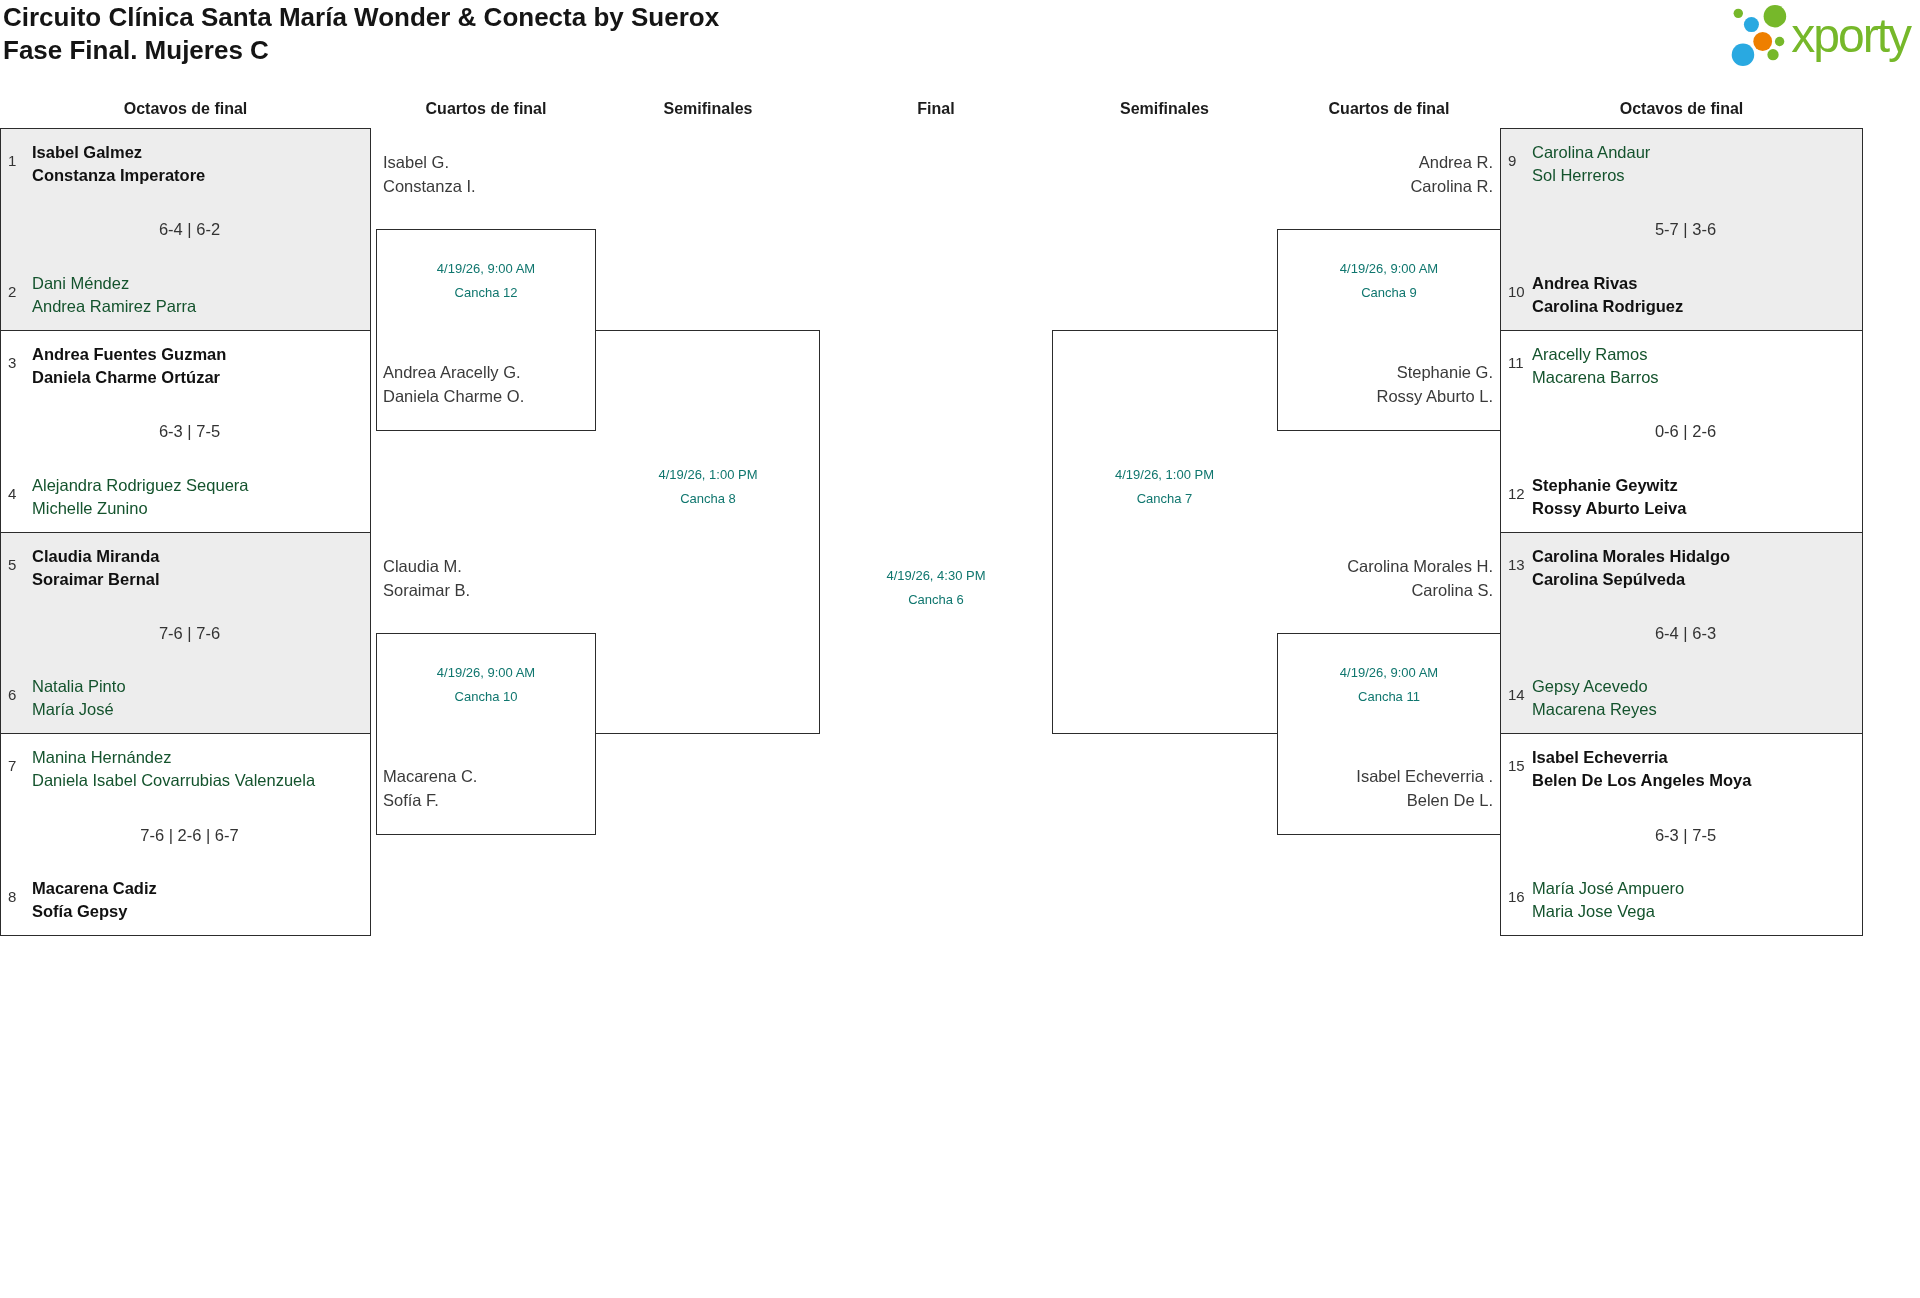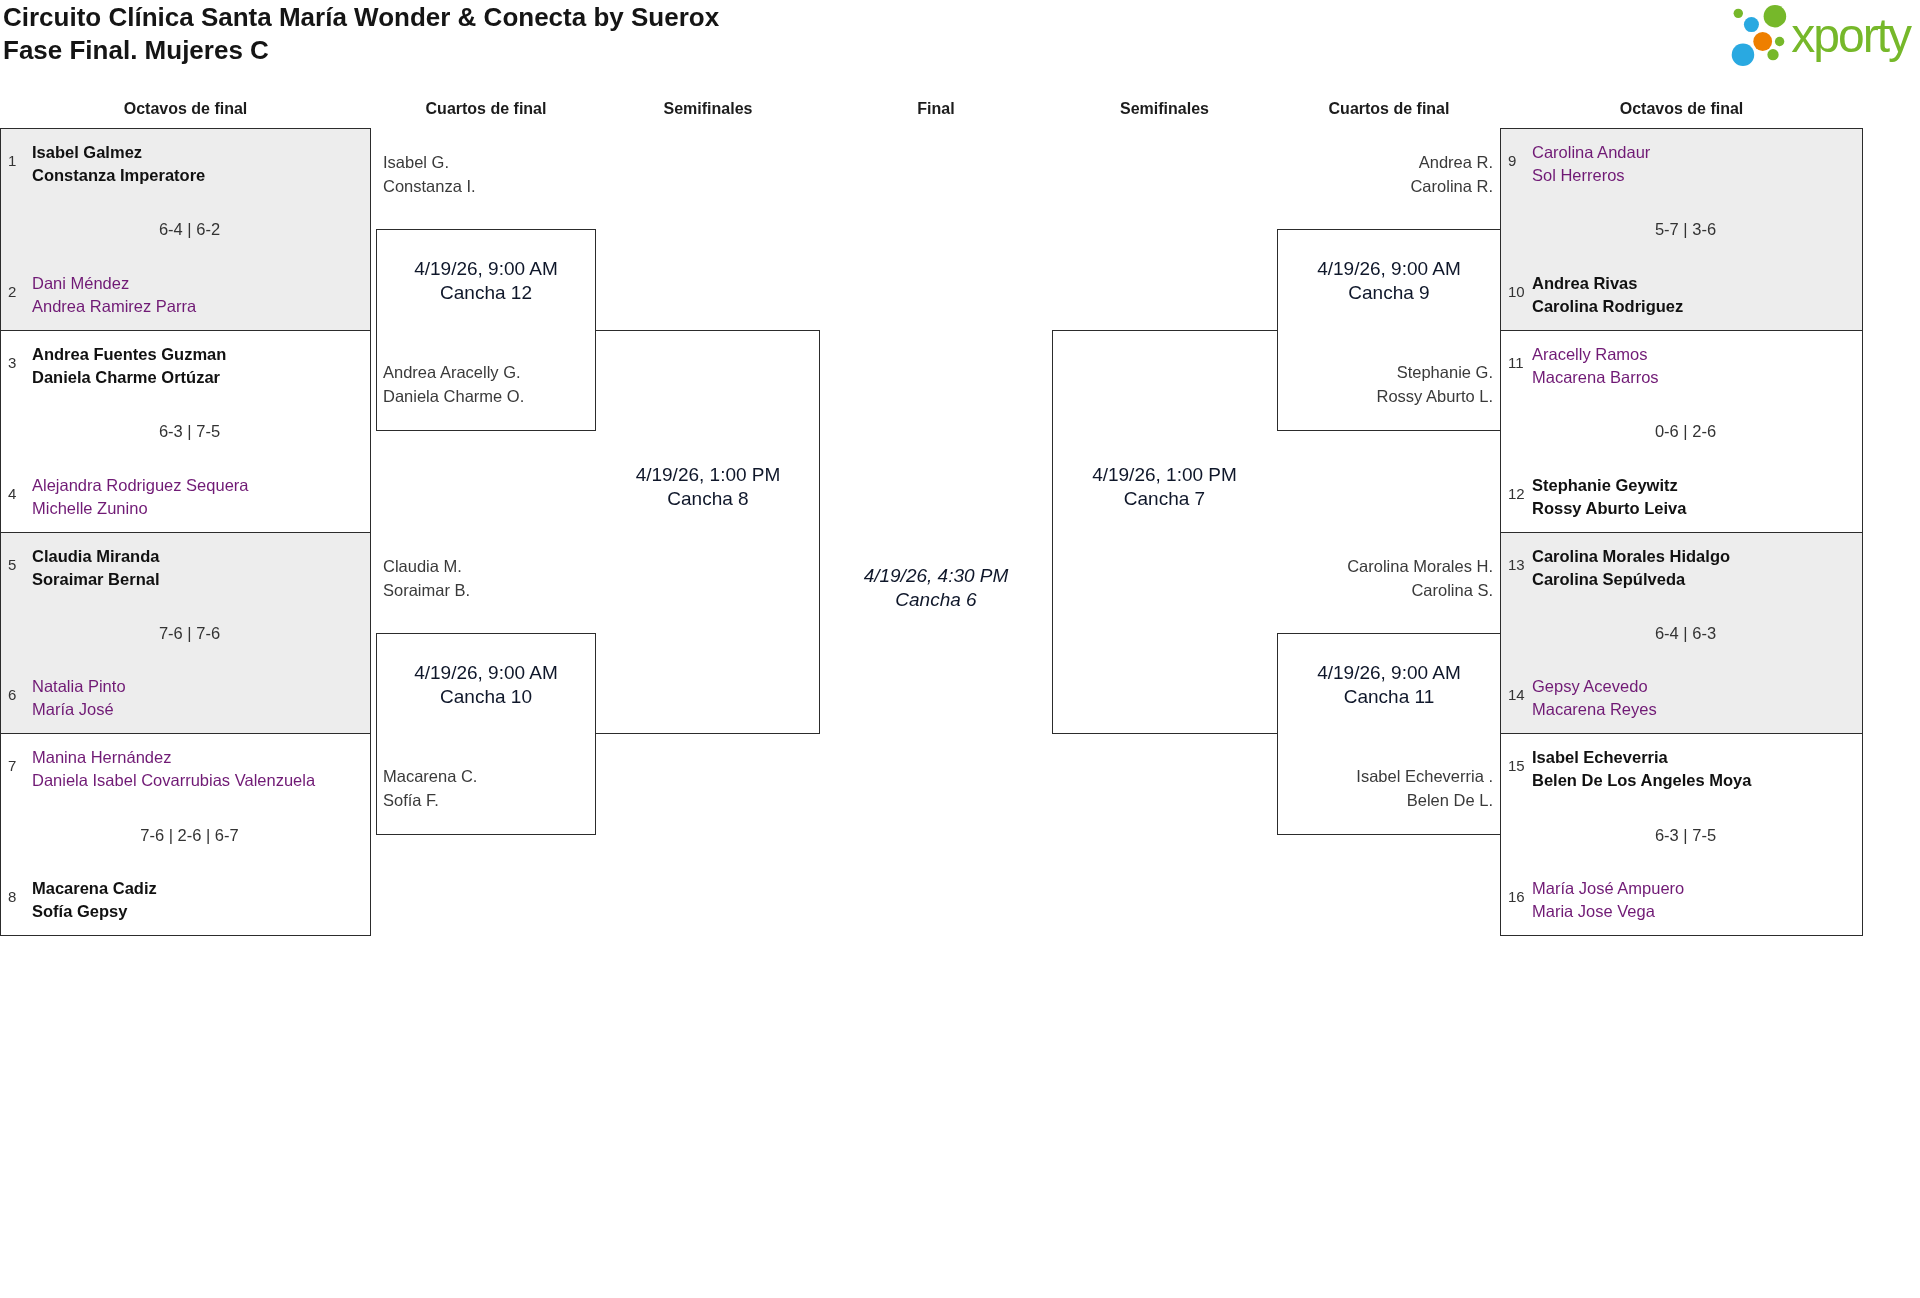--- a/index.html
+++ b/index.html
@@ -23,46 +23,46 @@
   .r16-col.left{left:0;width:371px;}
   .r16-col.right{left:1500px;width:363px;}
   .r16-cell{position:relative;flex:1;border-bottom:1.5px solid #2c2c2c;background:#fff;overflow:hidden;}
   .r16-cell:last-child{border-bottom:none;}
   .r16-cell.shaded{background:#ededed;}
 
   .teamrow{position:absolute;left:7px;right:4px;display:flex;}
   .teamrow.t-top{top:12px;}
   .teamrow.t-bot{bottom:12px;}
   .seed{width:24px;flex:none;font-size:15px;color:#333;padding-top:11px;}
-  .names{flex:1;font-size:16.5px;line-height:23px;color:#701a75;white-space:nowrap;}
+  .names{flex:1;font-size:16.5px;line-height:23px;color:#14532d;white-space:nowrap;}
   .names.bold{font-weight:700;color:#111;}
   .score{position:absolute;left:8px;right:0;top:50%;transform:translateY(-50%);
          text-align:center;font-size:16.5px;color:#333;}
 
   
   .qf-box{position:absolute;border:1.5px solid #2c2c2c;box-sizing:border-box;background:transparent;}
   .qfL{left:376px;width:220px;}
   .qfR{left:1277px;width:224px;}
   .q-top{top:229px;height:202px;}
   .q-bot{top:633px;height:202px;}
 
   
   .sf-box{position:absolute;top:330px;height:404px;box-sizing:border-box;}
   .sfL{left:596px;width:224px;border:1.5px solid #2c2c2c;border-left:none;}
   .sfR{left:1052px;width:225px;border:1.5px solid #2c2c2c;border-right:none;}
 
   
-  .sched{position:absolute;text-align:center;font-size:19px;line-height:24px;color:#0f172a;}
+  .sched{position:absolute;text-align:center;font-size:13px;line-height:24px;color:#0f766e;}
   .schedL{left:376px;width:220px;}
   .schedR{left:1277px;width:224px;}
   .s-top{top:257px;}
   .s-bot{top:661px;}
   .sched-sfL{left:596px;width:224px;top:463px;}
   .sched-sfR{left:1052px;width:225px;top:463px;}
-  .sched-final{left:820px;width:232px;top:564px;font-style:italic;}
+  .sched-final{left:820px;width:232px;top:564px;}
 
   .qf-team{position:absolute;font-size:16.5px;line-height:23.5px;color:#3a3a3a;white-space:nowrap;}
   .qt-left{left:383px;}
   .qt-right{right:427px;text-align:right;}
   .qt-r1{top:151px}.qt-r2{top:361px}.qt-r3{top:555px}.qt-r4{top:765px}
 </style>
 </head>
 <body>
 
 <div class="canvas">

